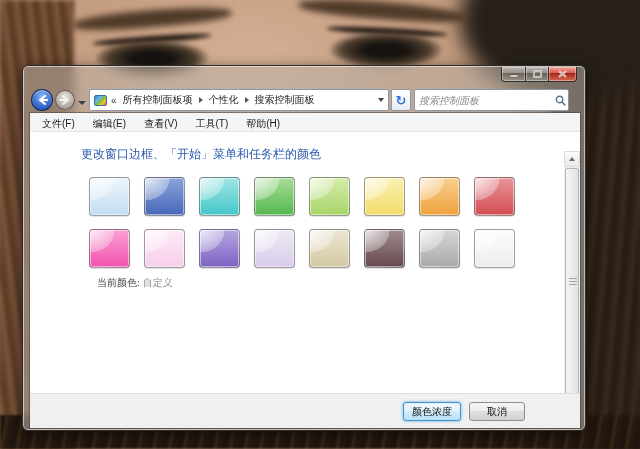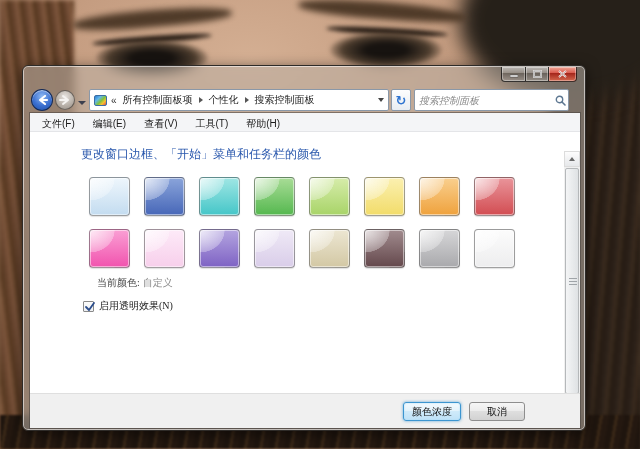--- a/index.html
+++ b/index.html
@@ -249,28 +249,20 @@
           <div class="swatch" title="taupe" style="--c1: #ece6d2; --c2: #d3c8a4;"></div>
           <div class="swatch" title="chocolate" style="--c1: #a18b8e; --c2: #64484c;"></div>
           <div class="swatch" title="slate" style="--c1: #d6d6d8; --c2: #a9a9ac;"></div>
           <div class="swatch" title="frost" style="--c1: #fcfcfc; --c2: #ededee;"></div>
         </div>
 
       <div class="current-line">
         <span>当前颜色:</span><span class="val">自定义</span>
       </div>
 
-      <div class="chk-row">
-        <span class="chk checked">
-          <svg width="13" height="13">
-            <path d="M2 6 L5 9 L10 2" stroke="#2b4d8c" stroke-width="1.8" fill="none" stroke-linecap="round" stroke-linejoin="round"></path>
-          </svg>
-        </span>
-        <span>启用透明效果(N)</span>
-      </div>
 
 
 
       <div class="sb">
         <div class="sb-btn up">
             <i class="sb-tri-up"></i>
           </div>
         <div class="sb-thumb">
             <i class="sb-grip"></i>
           </div>

